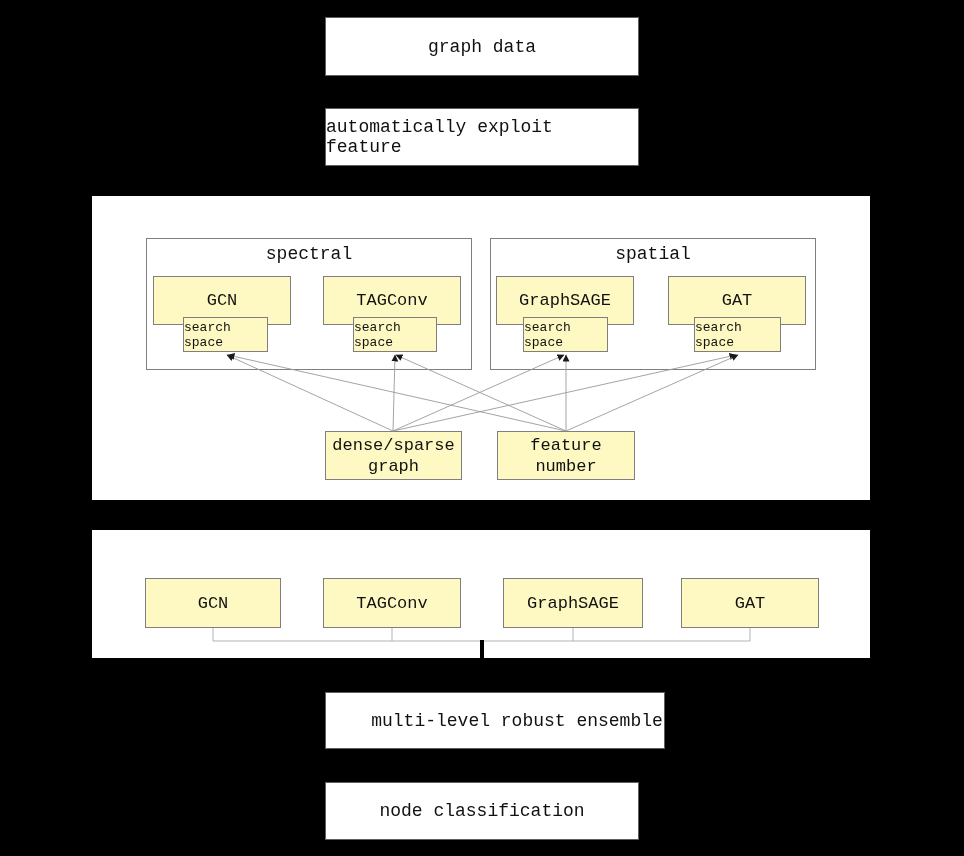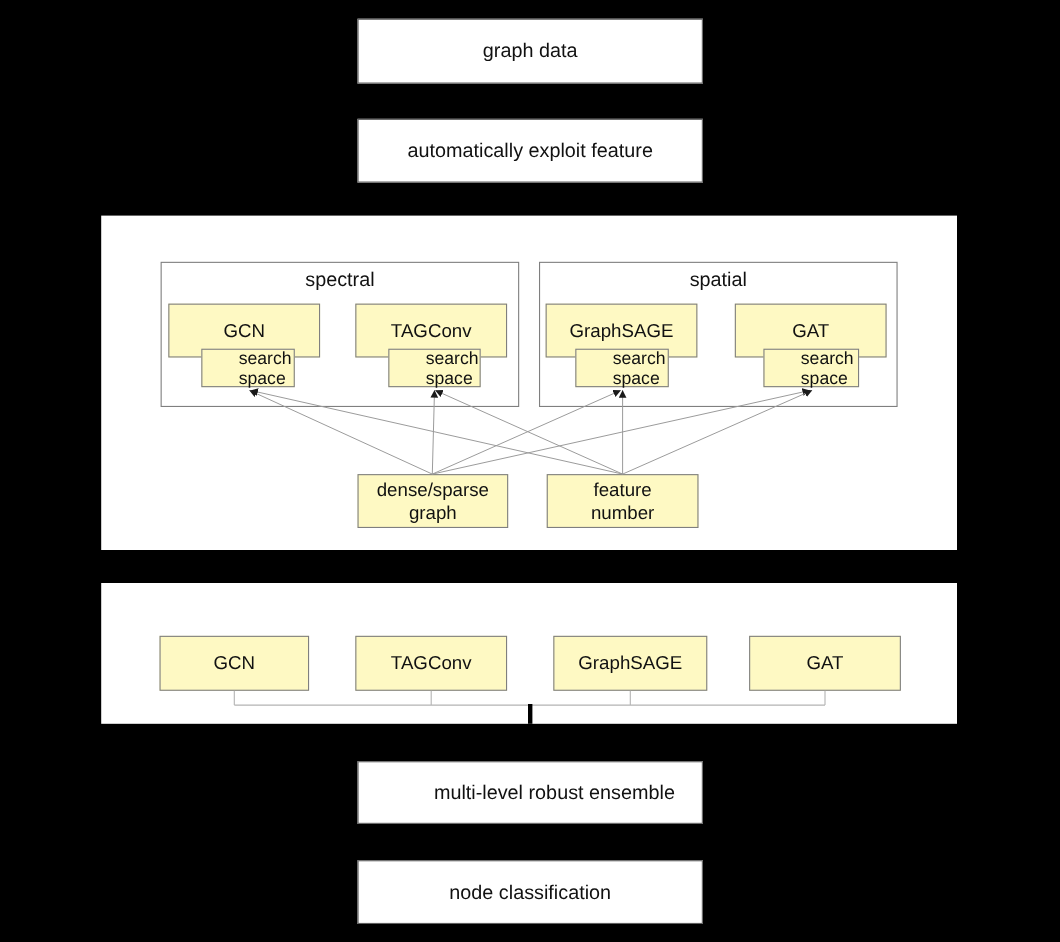--- a/index.html
+++ b/index.html
@@ -9,21 +9,21 @@
     font-family: "Liberation Sans", "DejaVu Sans", sans-serif;
   }
   #canvas {
     position: relative;
     width: 964px;
     height: 856px;
     background: #000;
     overflow: hidden;
     color: #111;
   }
-  .abs { position: absolute; box-sizing: border-box; }
+  .abs { position: absolute; box-sizing: border-box; font-family: Liberation Mono, monospace; }
 
   
   .flow-box {
     background: #fff;
     border: 1px solid #5f5f5f;
     display: flex;
     align-items: center;
     justify-content: center;
     font-size: 18px;
     z-index: 1;
@@ -62,24 +62,24 @@
   }
   .model-box {
     display: flex;
     align-items: center;
     justify-content: center;
     font-size: 17px;
     z-index: 3;
   }
   .ss-box {
     display: flex;
-    justify-content: center;
-    font-size: 16px;
+    align-items: center;
+    justify-content: center;
+    font-size: 13px;
     z-index: 4;
-    padding-left: 33px;
   }
   .io-box {
     display: flex;
     flex-direction: column;
     justify-content: center;
     font-size: 17px;
     line-height: 21px;
     text-align: center;
     z-index: 3;
   }
@@ -159,21 +159,21 @@
   <div class="abs inner-box model-box" style="left:323px; top:578px; width:138px; height:50px;">
     <span>TAGConv</span>
   </div>
   <div class="abs inner-box model-box" style="left:503px; top:578px; width:140px; height:50px;">
     <span>GraphSAGE</span>
   </div>
   <div class="abs inner-box model-box" style="left:681px; top:578px; width:138px; height:50px;">
     <span>GAT</span>
   </div>
 
-  <div class="abs flow-box" style="left:325px; top:692px; width:314px; height:57px;padding-left:44px;">
+  <div class="abs flow-box" style="left:325px; top:692px; width:340px; height:57px;padding-left:44px;">
     <span>multi-level robust ensemble</span>
   </div>
 
   <div class="abs flow-box" style="left:325px; top:782px; width:314px; height:58px;">
     <span>node classification</span>
   </div>
 
   <svg id="line-overlay" viewBox="0 0 964 856" xmlns="http://www.w3.org/2000/svg">
     <defs>
       <marker id="arrow" markerWidth="8" markerHeight="8" refX="6.5" refY="3.5" orient="auto" markerUnits="userSpaceOnUse">

